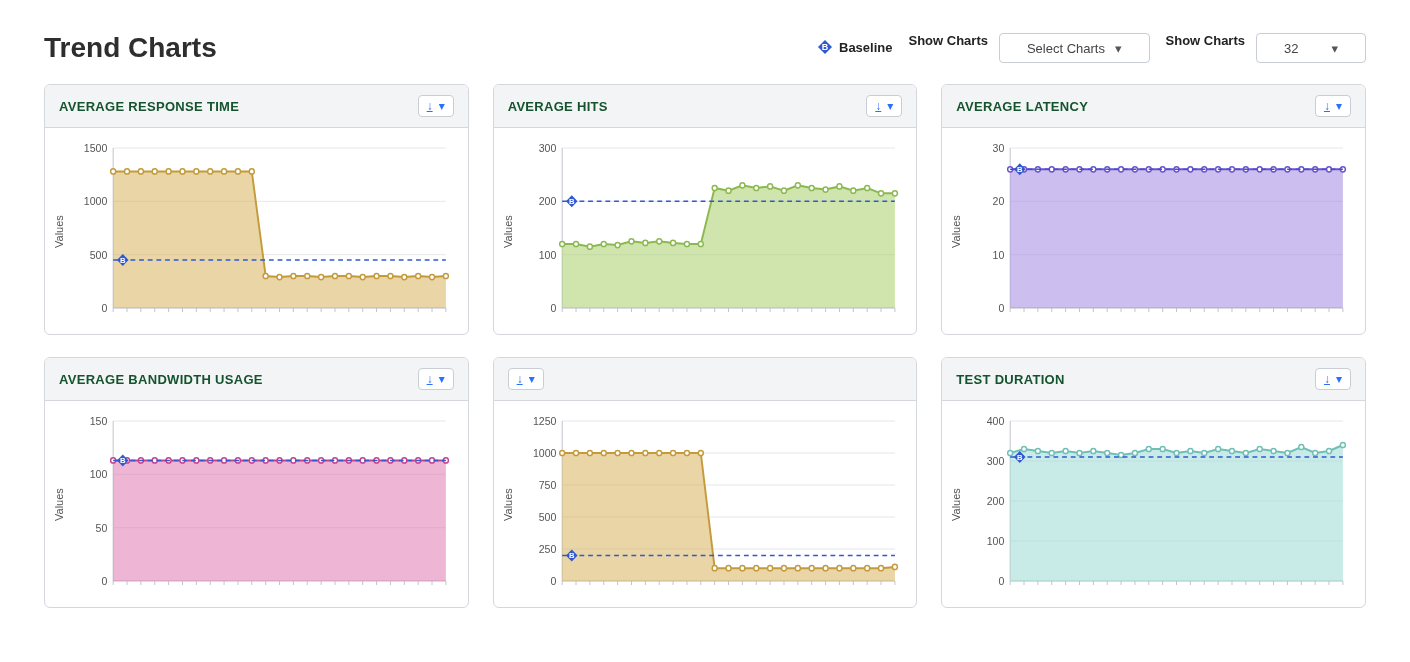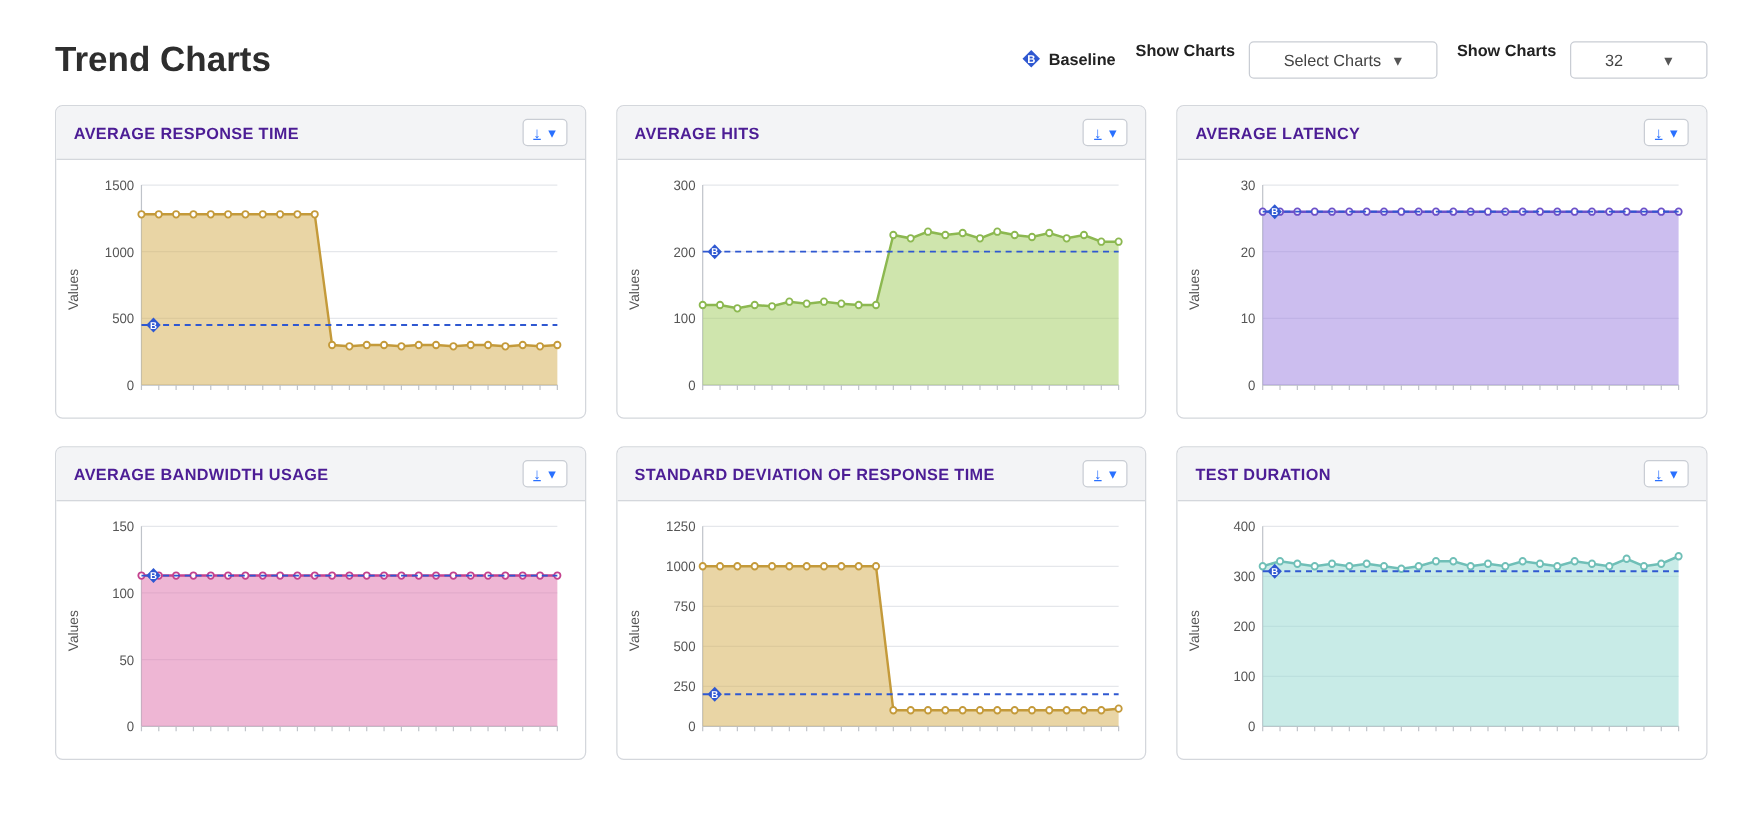--- a/index.html
+++ b/index.html
@@ -52,21 +52,21 @@
     border-radius:6px;
     background:var(--panel-bg);
     overflow:hidden;
   }
   .panel-head{
     display:flex;align-items:center;justify-content:space-between;
     padding:10px 14px;
     background:var(--panel-head-bg);
     border-bottom:1px solid var(--panel-border);
   }
-  .panel-title{font-size:13px;font-weight:800;letter-spacing:0.3px;text-transform:uppercase;color:#4c1d95;}
+  .panel-title{font-size:13px;font-weight:800;letter-spacing:0.3px;text-transform:uppercase;color:#14532d;}
   .panel-action{
     display:flex;align-items:center;gap:6px;
     border:1px solid var(--btn-border);border-radius:4px;
     padding:3px 8px;background:var(--btn-bg);cursor:pointer;
     color:var(--accent);font-size:12px;
   }
   .panel-action .caret{color:var(--accent);}
   .panel-body{padding:14px 16px 12px 8px;position:relative;}
 
   
@@ -447,21 +447,20 @@
               <line x1="48" x2="394" y1="45.46666666666667" y2="45.46666666666667" class="baseline-line"></line>
               <polygon points="58 39.46666666666667 64 45.46666666666667 58 51.46666666666667 52 45.46666666666667" class="baseline-badge"></polygon>
               <text x="58" y="48.46666666666667" text-anchor="middle" class="baseline-badge-txt">B</text>
             </svg>
           </div>
         </div>
       </div>
     </div>
     <div class="panel">
       <div class="panel-head">
-        <div class="panel-title">STANDARD DEVIATION OF RESPONSE TIME</div>
         <div class="panel-action">
           <span style="text-decoration: underline;">↓</span>
           <span class="caret">▾</span>
         </div>
       </div>
       <div class="panel-body">
         <div class="chart">
           <div class="ylabel">Values</div>
           <div class="plot">
             <svg viewBox="0 0 400 180" preserveAspectRatio="none">

